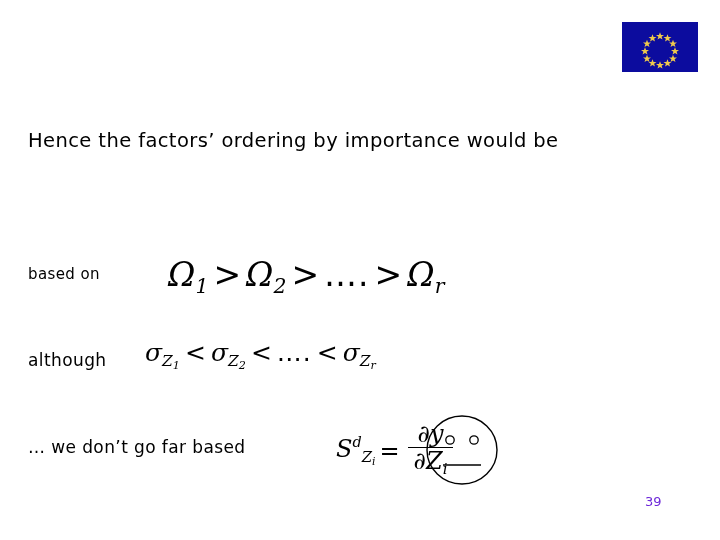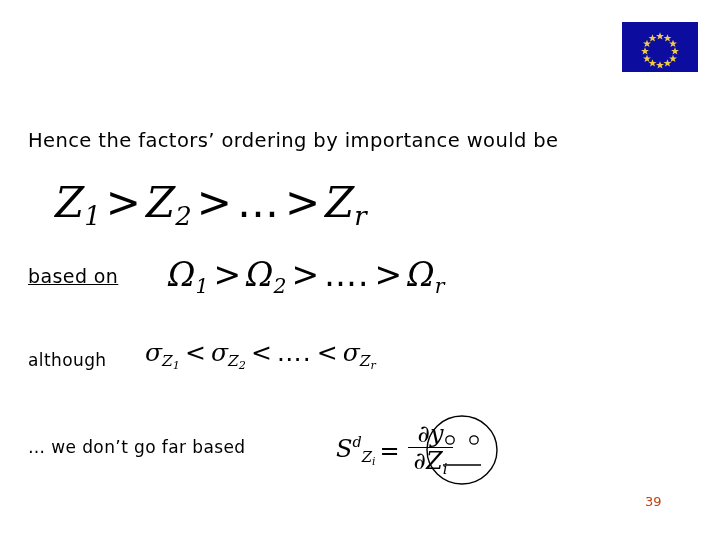--- a/index.html
+++ b/index.html
@@ -39,21 +39,21 @@
     color: #000000;
     white-space: nowrap;
     letter-spacing: 0.4px;
   }
 
   #headline {
     left: 28px;
     top: 129px;
     font-size: 19.5px;
   }
-  #based-on-label  { left: 28px; top: 265px; font-size: 19px; text-decoration: underline; }
+  #based-on-label  { left: 28px; top: 265px; font-size: 15px; }
   #although-label  { left: 28px; top: 350px; font-size: 17px; }
   #far-with-label  { left: 28px; top: 437px; font-size: 17px; }
 
   
   .math {
     position: absolute;
     font-family: "DejaVu Serif", serif;
     font-style: italic;
     color: #000000;
     white-space: nowrap;
@@ -134,21 +134,21 @@
   }
   #face svg { display: block; }
 
   
   #slide-number {
     position: absolute;
     left: 645px;
     top: 494px;
     font-family: "DejaVu Sans", sans-serif;
     font-size: 13px;
-    color: #c2410c;
+    color: #6d28d9;
   }
 </style>
 </head>
 <body>
 
 <div id="slide">
 
   <div id="eu-flag">
     <svg width="76" height="50" viewBox="0 0 76 50" aria-hidden="true">
       <rect x="0" y="0" width="76" height="50" fill="#0c0c9e"></rect>
@@ -164,23 +164,20 @@
         <polygon points="25.0,32.7 26.05,35.5 29.0,35.5 26.6,37.3 27.5,40.1 25.0,38.4 22.5,40.1 23.4,37.3 21.0,35.5 23.95,35.5"></polygon>
         <polygon points="23.0,25.2 24.05,28.0 27.0,28.0 24.6,29.8 25.5,32.6 23.0,30.9 20.5,32.6 21.4,29.8 19.0,28.0 21.95,28.0"></polygon>
         <polygon points="25.0,17.7 26.05,20.5 29.0,20.5 26.6,22.3 27.5,25.1 25.0,23.4 22.5,25.1 23.4,22.3 21.0,20.5 23.95,20.5"></polygon>
         <polygon points="30.5,12.2 31.55,15.0 34.5,15.0 32.1,16.8 33.0,19.6 30.5,17.9 28.0,19.6 28.9,16.8 26.5,15.0 29.45,15.0"></polygon>
       </g>
     </svg>
   </div>
 
   <div class="prose" id="headline">Hence the factors’ ordering by importance would be</div>
 
-  <div class="math" id="eq-z">
-    <span>Z<sub>1</sub></span><span class="op">&gt;</span><span>Z<sub>2</sub></span><span class="op">&gt;</span><span class="dots">…</span><span class="op">&gt;</span><span>Z<sub>r</sub></span>
-  </div>
 
   <div class="prose" id="based-on-label">based on</div>
 
   <div class="math" id="eq-omega">
     <span class="greek"><span>Ω</span><sub>1</sub></span><span class="op">&gt;</span><span class="greek"><span>Ω</span><sub>2</sub></span><span class="op">&gt;</span><span class="dots">….</span><span class="op">&gt;</span><span class="greek"><span>Ω</span><sub>r</sub></span>
   </div>
 
   <div class="prose" id="although-label">although</div>
 
   <div class="math" id="eq-sigma">

